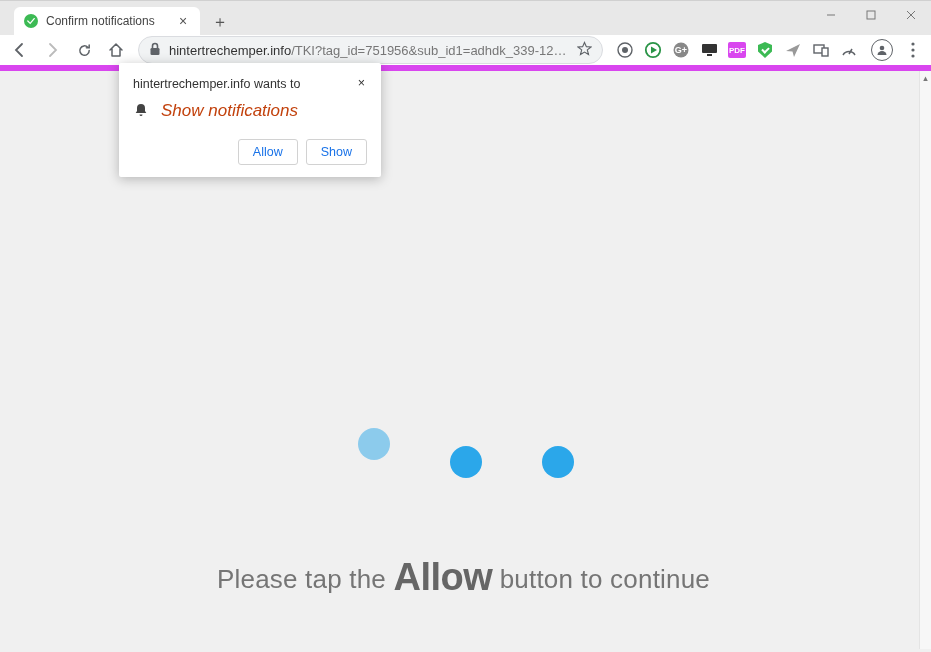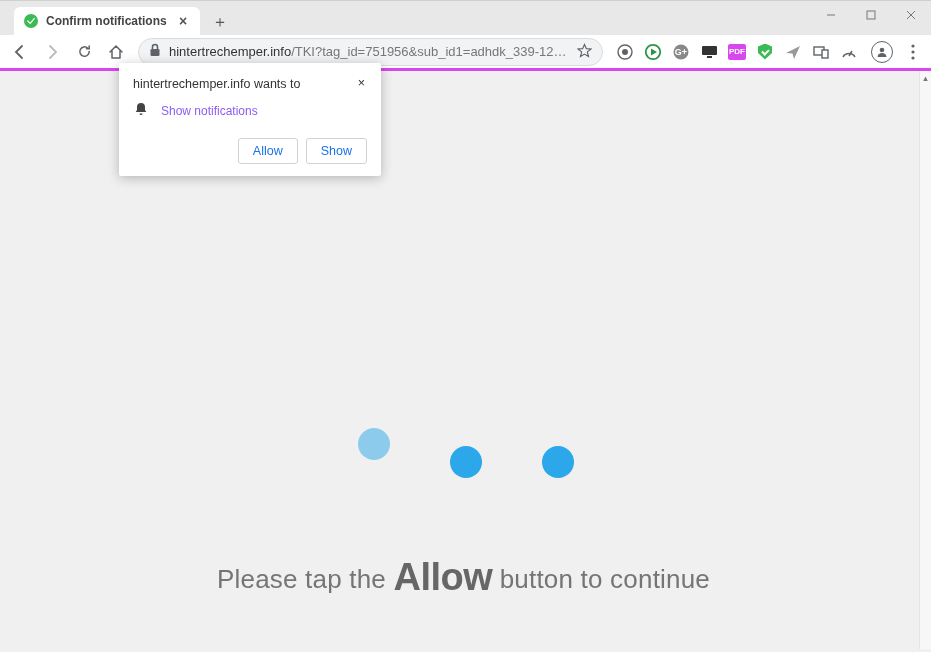--- a/index.html
+++ b/index.html
@@ -25,21 +25,20 @@
       height: 28px;
       background: #fff;
       border-radius: 6px 6px 0 0;
       display: flex;
       align-items: center;
       padding: 0 10px;
       width: 186px;
       font-size: 12px;
       color: #444;
       position: relative;
-      font-weight: bold;
     }
     .tab-icon {
       width: 14px;
       height: 14px;
       border-radius: 50%;
       background: #3cba54;
       display: flex;
       align-items: center;
       justify-content: center;
       margin-right: 8px;
@@ -83,21 +82,21 @@
       width: 40px;
       display: flex;
       align-items: center;
       justify-content: center;
       color: #666;
       cursor: pointer;
     }
     .toolbar {
       height: 36px;
       background: #fff;
-      border-bottom: 3px solid #d946ef;
+      border-bottom: 6px solid #d946ef;
       display: flex;
       align-items: center;
       padding: 0 6px;
       gap: 4px;
     }
     .tb-btn {
       width: 28px;
       height: 28px;
       display: flex;
       align-items: center;
@@ -196,21 +195,21 @@
       align-items: flex-start;
     }
     .notif-title { font-size: 12.5px; color: #333; }
     .notif-close { cursor: pointer; color: #333; line-height: 1; padding: 0 2px; }
     .notif-body {
       display: flex;
       align-items: center;
       margin-top: 10px;
     }
     .bell { margin-right: 12px; color: #444; flex-shrink: 0; }
-    .notif-msg { font-size: 12px; color: #8b5cf6; }
+    .notif-msg { font-size: 17px; color: #c2410c; font-style: italic; }
     .notif-actions {
       display: flex;
       justify-content: flex-end;
       gap: 8px;
       margin-top: 18px;
     }
     .notif-btn {
       border: 1px solid #d2d2d2;
       background: #fff;
       color: #1a73e8;

